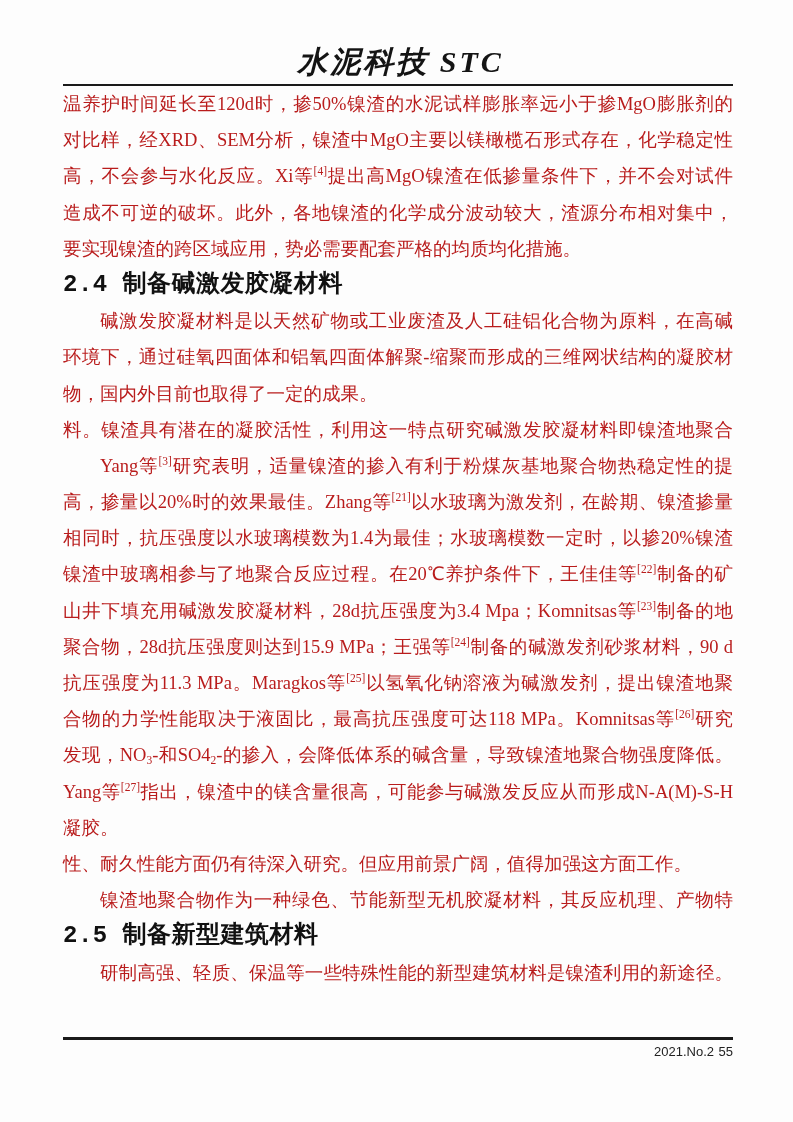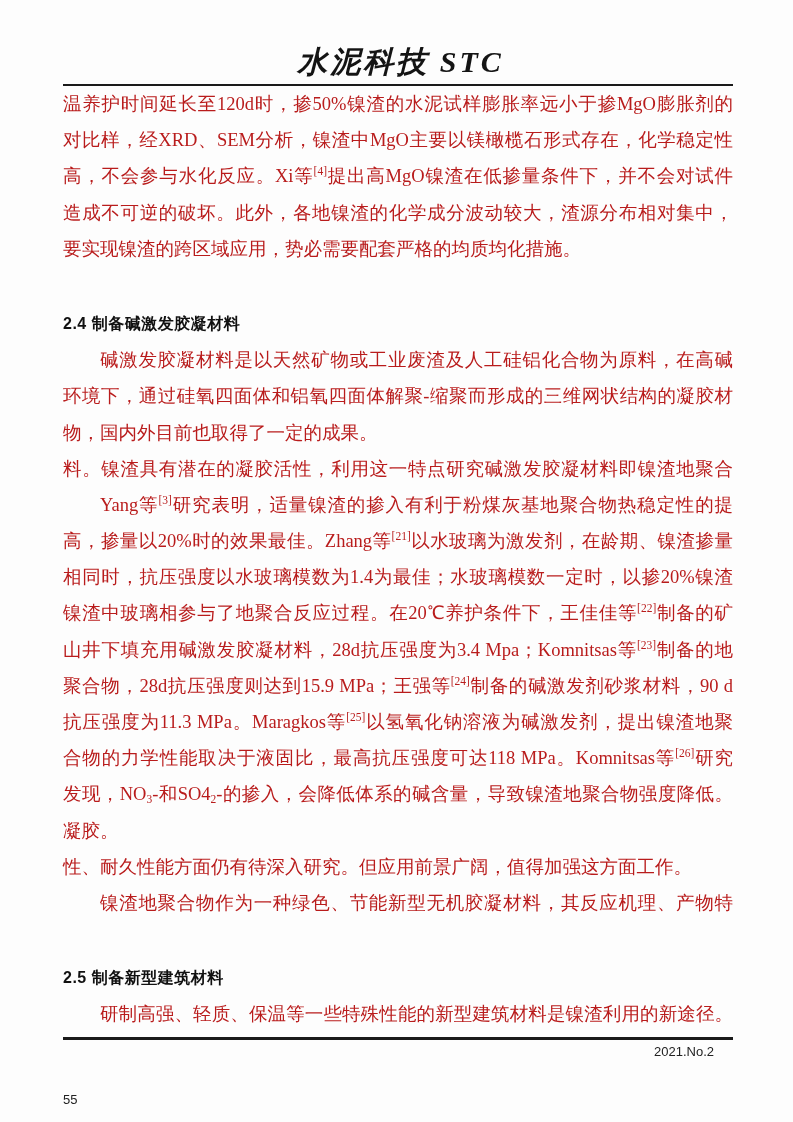--- a/index.html
+++ b/index.html
@@ -32,26 +32,25 @@
     white-space:nowrap;
     color:#b91c1c;
   }
   .line.flush {
     white-space:normal;
     text-align:justify;
     text-align-last:justify;
   }
   .line.indent { padding-left:37px; }
   .line.heading {
-    font-family:Liberation Sans, sans-serif;
+    font-family:Liberation Mono, monospace;
     font-weight:700;
-    font-size:16px;
+    font-size:24px;
     letter-spacing:0.5px;
     color:#111;
-    margin-top:39px;
   }
   .line sup {
     font-size:11.5px;
     line-height:0;
     vertical-align:7px;
   }
   .line sub {
     font-size:11.5px;
     line-height:0;
     vertical-align:-3px;
@@ -60,21 +59,21 @@
     position:absolute; top:1037px; left:63px; width:670px; height:2.5px;
     background:#1a1a1a;
   }
   .footer-text {
     position:absolute; top:1044px; left:63px; width:670px; height:18px;
     font-family:"Liberation Sans", sans-serif;
     font-size:13px; line-height:16px;
     color:#222;
   }
   .footer-page-number {
-    position:absolute; left:0; right:0; text-align:left;margin-top:48px;
+    position:absolute; left:0; right:0; text-align:right;
   }
   .footer-issue {
     position:absolute; right:19px; top:0;text-align:right;
   }
 </style>
 </head>
 <body>
 
 <div class="page">
 
@@ -93,20 +92,21 @@
       <div class="line flush"><span>料。镍渣具有潜在的凝胶活性，利用这一特点研究碱激发胶凝材料即镍渣地聚合</span></div>
       <div class="line indent flush"><span>Yang等</span><sup>[3]</sup><span>研究表明，适量镍渣的掺入有利于粉煤灰基地聚合物热稳定性的提</span></div>
       <div class="line flush"><span>高，掺量以20%时的效果最佳。Zhang等</span><sup>[21]</sup><span>以水玻璃为激发剂，在龄期、镍渣掺量</span></div>
       <div class="line flush"><span>相同时，抗压强度以水玻璃模数为1.4为最佳；水玻璃模数一定时，以掺20%镍渣</span></div>
       <div class="line flush"><span>镍渣中玻璃相参与了地聚合反应过程。在20℃养护条件下，王佳佳等</span><sup>[22]</sup><span>制备的矿</span></div>
       <div class="line flush"><span>山井下填充用碱激发胶凝材料，28d抗压强度为3.4 Mpa；Komnitsas等</span><sup>[23]</sup><span>制备的地</span></div>
       <div class="line flush"><span>聚合物，28d抗压强度则达到15.9 MPa；王强等</span><sup>[24]</sup><span>制备的碱激发剂砂浆材料，90 d</span></div>
       <div class="line flush"><span>抗压强度为11.3 MPa。Maragkos等</span><sup>[25]</sup><span>以氢氧化钠溶液为碱激发剂，提出镍渣地聚</span></div>
       <div class="line flush"><span>合物的力学性能取决于液固比，最高抗压强度可达118 MPa。Komnitsas等</span><sup>[26]</sup><span>研究</span></div>
       <div class="line flush"><span>发现，NO</span><sub>3</sub><span>-和SO4</span><sub>2</sub><span>-的掺入，会降低体系的碱含量，导致镍渣地聚合物强度降低。</span></div>
+      <div class="line flush"><span>Yang等</span><sup>[27]</sup><span>指出，镍渣中的镁含量很高，可能参与碱激发反应从而形成N-A(M)-S-H</span></div>
       <div class="line"><span>凝胶。</span></div>
       <div class="line"><span>性、耐久性能方面仍有待深入研究。但应用前景广阔，值得加强这方面工作。</span></div>
       <div class="line indent flush"><span>镍渣地聚合物作为一种绿色、节能新型无机胶凝材料，其反应机理、产物特</span></div>
       <div class="line heading"><span>2.5 制备新型建筑材料</span></div>
       <div class="line indent flush"><span>研制高强、轻质、保温等一些特殊性能的新型建筑材料是镍渣利用的新途径。</span></div>
     </div>
 
   <div class="footer-rule"></div>
 
   <div class="footer-text">

